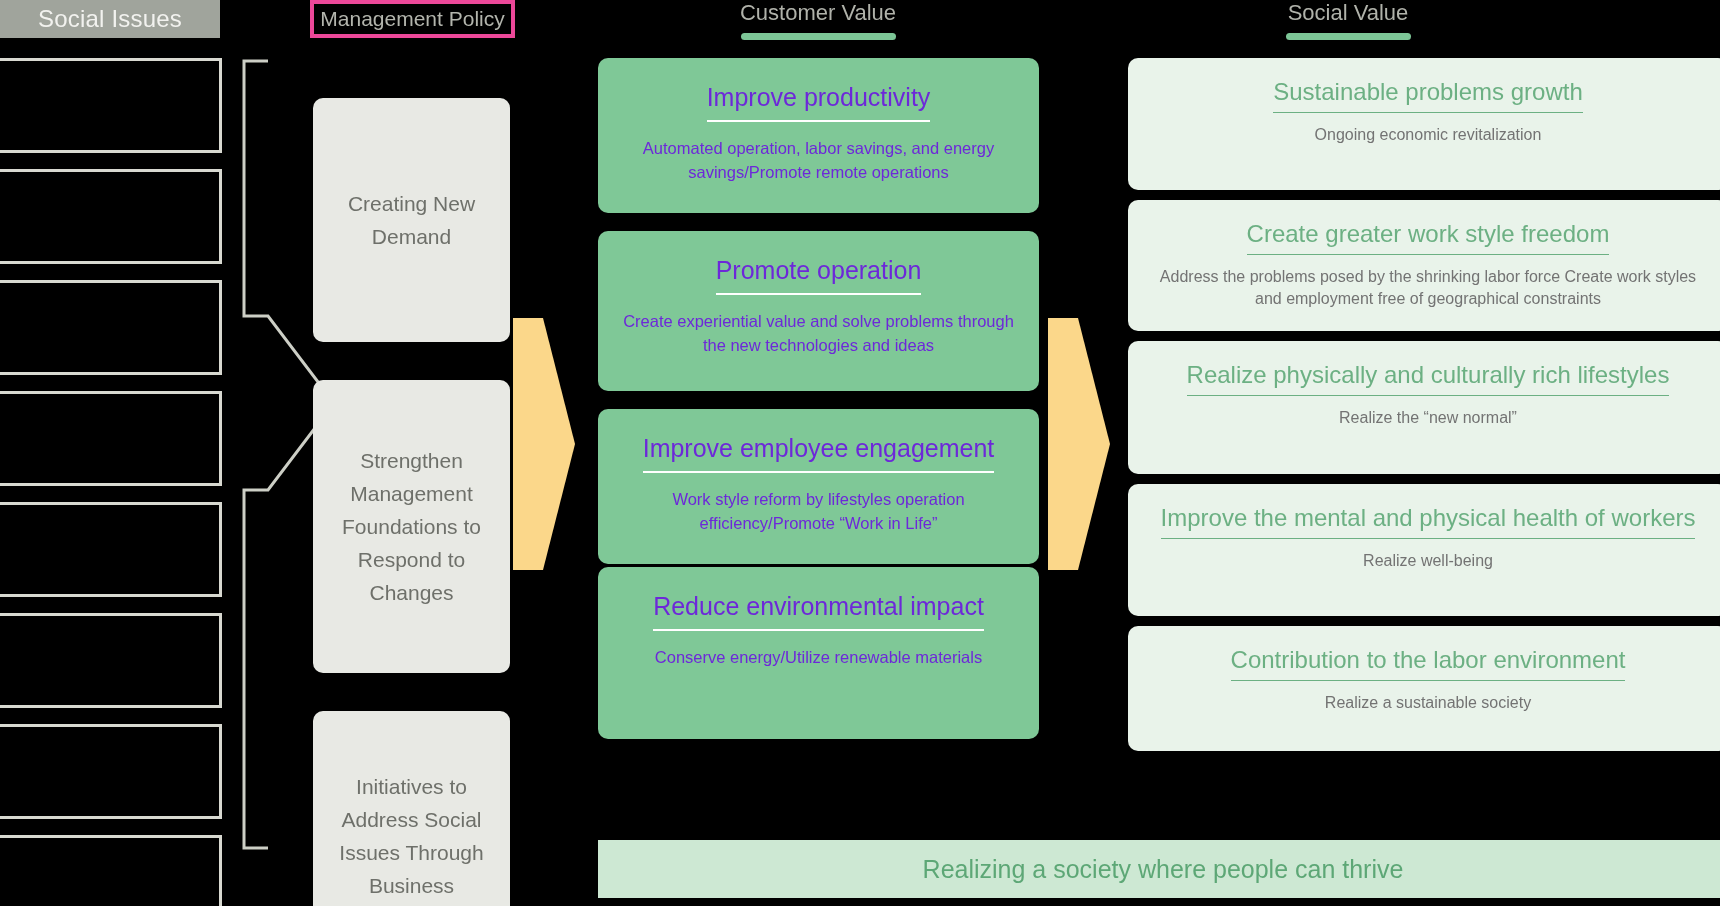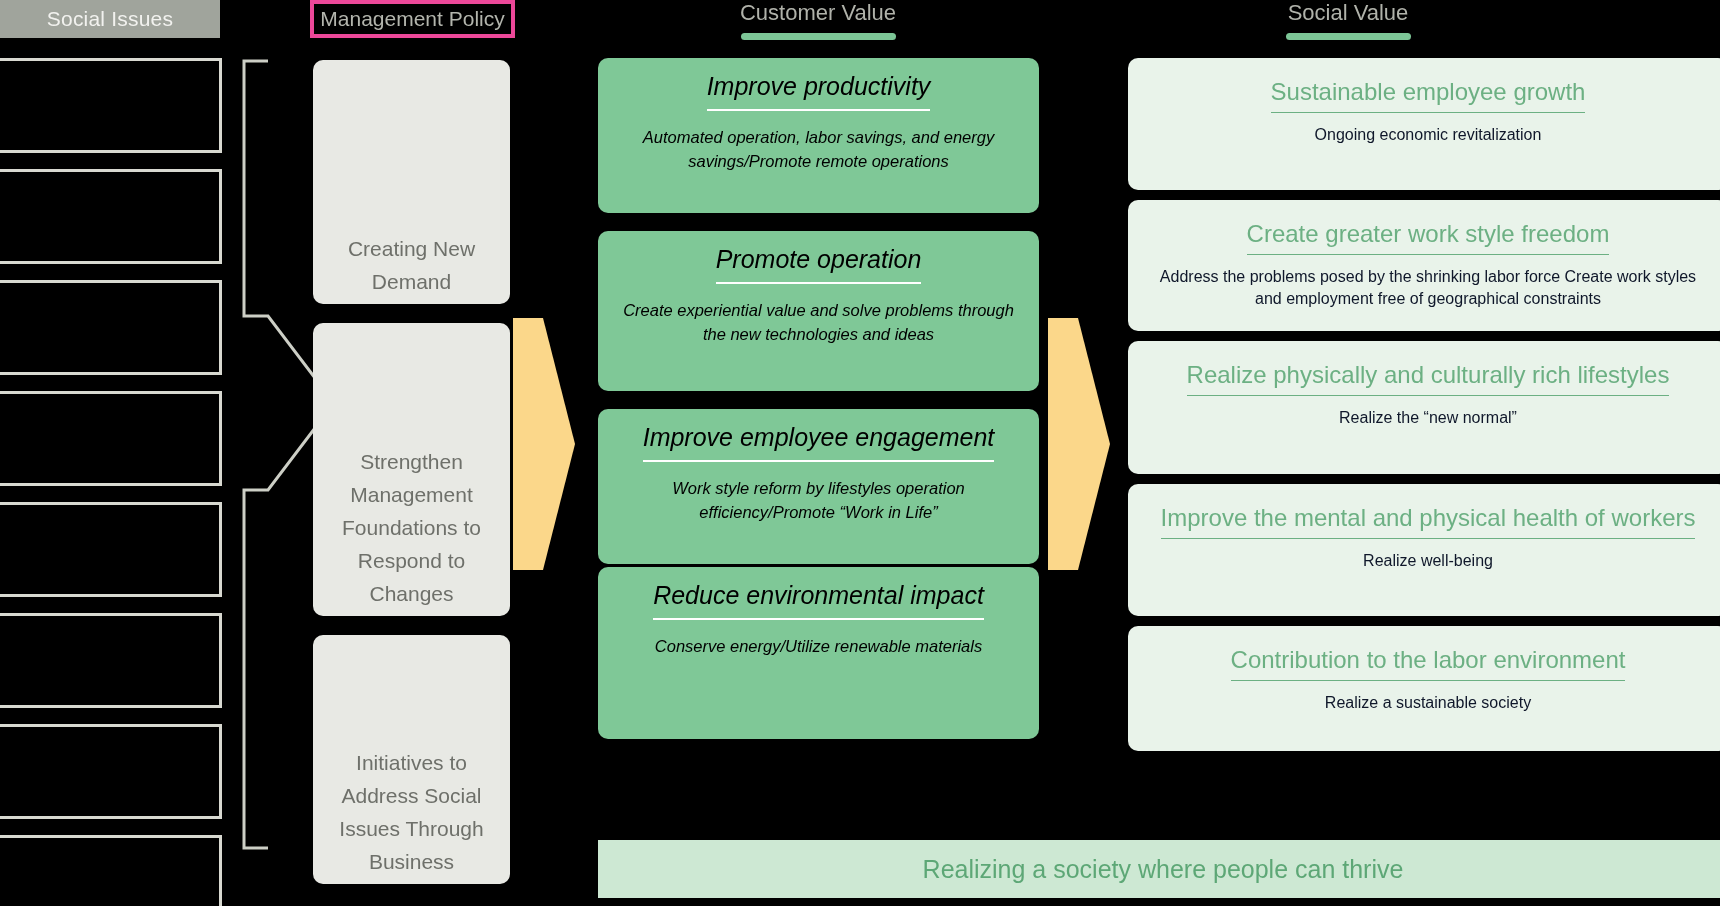--- a/index.html
+++ b/index.html
@@ -9,21 +9,21 @@
     font-family: "Liberation Sans", sans-serif;
     overflow: hidden;
   }
   .stage { position: relative; width: 1720px; height: 906px; }
 
   
   .hdr-social-issues {
     position: absolute; left: 0; top: 0; width: 220px; height: 38px;
     background: #a0a49c; color: #f2f2ef;
     display: flex; align-items: center; justify-content: center;
-    font-size: 21px; letter-spacing: .2px;
+    font-size: 24px; letter-spacing: .2px;
   }
   .hdr-mgmt-policy {
     position: absolute; left: 310px; top: 0; width: 205px; height: 38px;
     border: 4px solid #ec4899; color: #b3b5ad;
     display: flex; align-items: center; justify-content: center;
     font-size: 21px;
   }
   .hdr-plain { position: absolute; top: -2px; text-align: center; }
   .hdr-plain .txt {
     display: block; color: #b0b2aa; font-size: 22px; line-height: 30px;
@@ -46,35 +46,36 @@
   }
 
   
   .bracket { position: absolute; left: 232px; top: 58px; }
 
   
   .policy-col { position: absolute; left: 313px; top: 60px; width: 197px; }
   .policy-box {
     width: 197px; background: #e8e9e4; border-radius: 10px;
     color: #6e706a; font-size: 21px; line-height: 33px; text-align: center;
-    display: flex; align-items: flex-end; justify-content: center;
+    display: flex; align-items: center; justify-content: center;
     padding: 6px 14px;
+    margin-top: 38px;
   }
   #policy-0 { height: 244px; margin-bottom: 19px; }
   #policy-1 { height: 293px; margin-bottom: 19px; }
   #policy-2 { height: 249px; }
 
   
   .chevron { position: absolute; }
 
   
   .cust-col { position: absolute; left: 598px; top: 58px; width: 441px; }
   .cust-box {
-    width: 441px; background: #7fc897; border-radius: 10px; color: #000000;
-    padding: 11px 20px; text-align: center; font-style: italic;
+    width: 441px; background: #7fc897; border-radius: 10px; color: #6d28d9;
+    padding: 22px 20px; text-align: center;
   }
   .cust-box h3 {
     font-size: 25px; font-weight: normal; line-height: 34px;
     display: inline-block; border-bottom: 2px solid #fff;
     padding-bottom: 6px; margin-bottom: 14px;
   }
   .cust-box p { font-size: 16.5px; line-height: 24px; }
   #cust-0 { height: 155px; margin-bottom: 18px; }
   #cust-1 { height: 160px; margin-bottom: 18px; }
   #cust-2 { height: 155px; margin-bottom: 3px; }
@@ -84,21 +85,21 @@
   .soc-col { position: absolute; left: 1128px; top: 58px; width: 600px; }
   .soc-box {
     width: 600px; background: #e9f3ea; border-radius: 10px;
     padding: 18px 20px; text-align: center;
   }
   .soc-box h3 {
     font-size: 24px; font-weight: normal; line-height: 31px; color: #6cb083;
     display: inline-block; border-bottom: 1.5px solid #6cb083;
     padding-bottom: 5px; margin-bottom: 11px;
   }
-  .soc-box p { font-size: 16px; line-height: 22px; color: #0f172a; }
+  .soc-box p { font-size: 16px; line-height: 22px; color: #737373; }
   #soc-0 { height: 132px; margin-bottom: 10px; }
   #soc-1 { height: 131px; margin-bottom: 10px; }
   #soc-2 { height: 133px; margin-bottom: 10px; }
   #soc-3 { height: 132px; margin-bottom: 10px; }
   #soc-4 { height: 125px; }
 
   
   .banner {
     position: absolute; left: 598px; top: 840px; width: 1130px; height: 58px;
     background: #cde8d3; color: #5da776; font-size: 25px;
@@ -178,21 +179,21 @@
       <p>Conserve energy/Utilize renewable materials</p>
     </div>
   </div>
 
   <svg class="chevron" style="left:1048px; top:318px;" width="62" height="252" viewBox="0 0 62 252">
     <polygon points="0,0 30,0 62,126 30,252 0,252 0,0" fill="#fbd78a"></polygon>
   </svg>
 
   <div class="soc-col">
     <div class="soc-box" id="soc-0">
-      <h3>Sustainable employee growth</h3>
+      <h3>Sustainable problems growth</h3>
       <p>Ongoing economic revitalization</p>
     </div>
     <div class="soc-box" id="soc-1">
       <h3>Create greater work style freedom</h3>
       <p>Address the problems posed by the shrinking labor force Create work styles and employment free of geographical constraints</p>
     </div>
     <div class="soc-box" id="soc-2">
       <h3>Realize physically and culturally rich lifestyles</h3>
       <p>Realize the “new normal”</p>
     </div>

